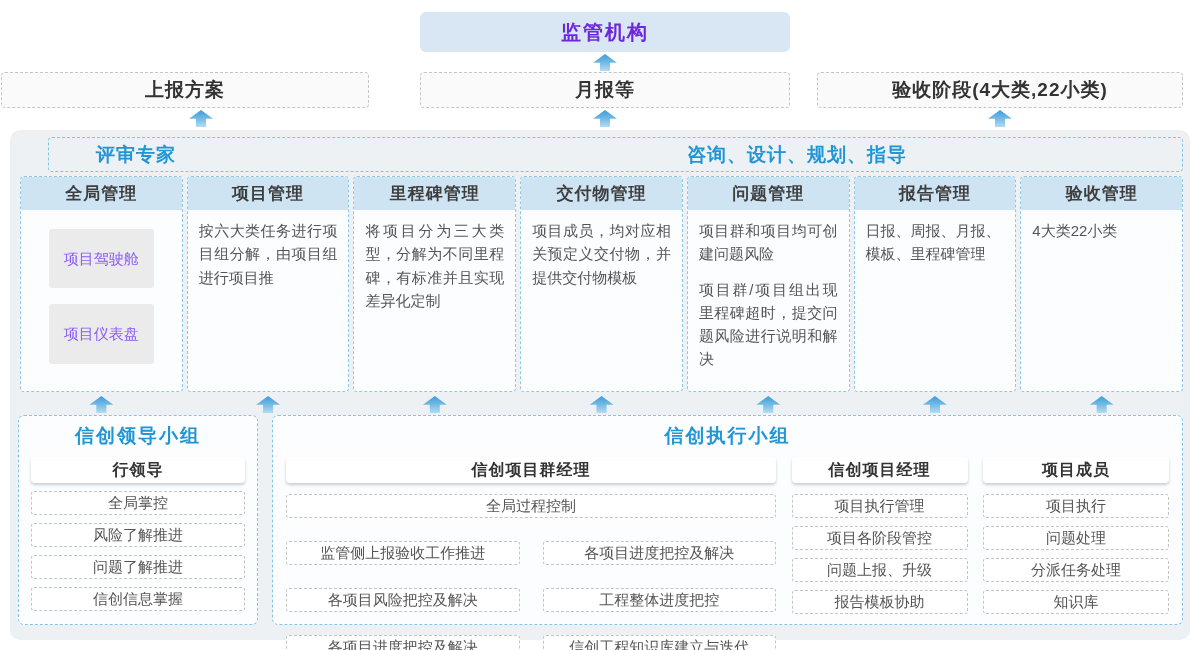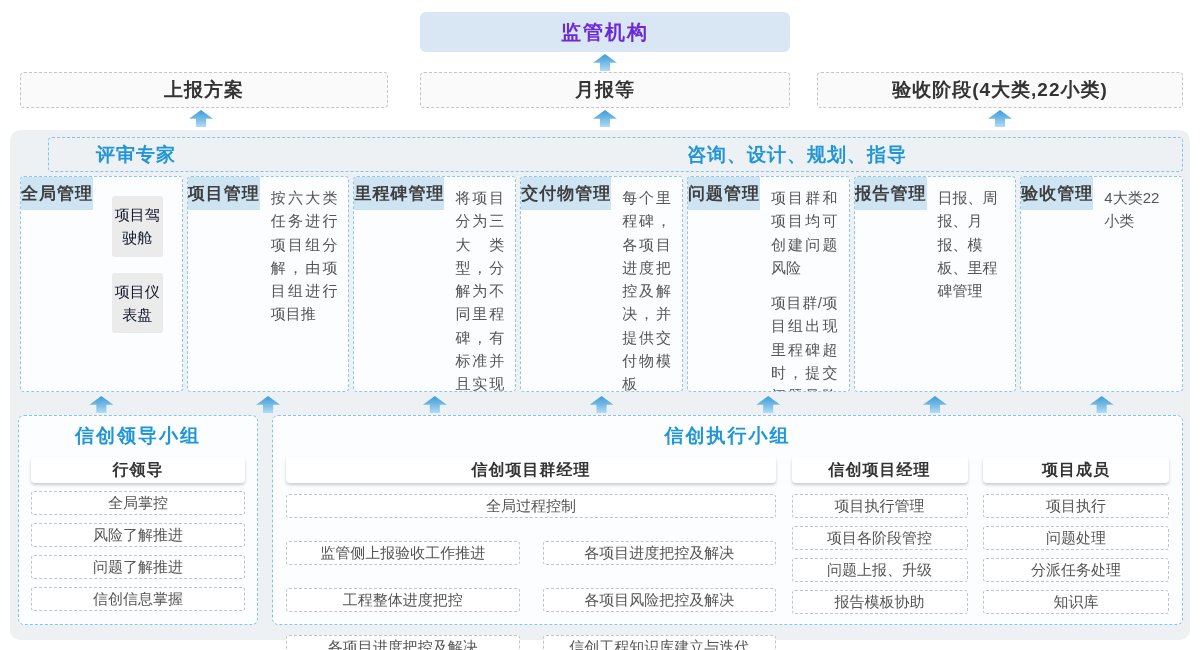--- a/index.html
+++ b/index.html
@@ -8,21 +8,21 @@
 
   
   .regulator{position:absolute;left:420px;top:12px;width:370px;height:40px;
              background:#d9e6f4;border-radius:6px;display:flex;align-items:center;justify-content:center;
              font-size:20px;font-weight:bold;color:#6d28d9;letter-spacing:2px;}
 
   
   .channel{position:absolute;top:72px;height:36px;background:#fafafa;border:1px dashed #c6c6c6;
            border-radius:4px;box-sizing:border-box;display:flex;align-items:center;justify-content:center;
            font-size:19px;font-weight:bold;color:#333;letter-spacing:1px;}
-  .channel-0{left:20px;width:368px;}
+  .channel-0{left:1px;width:368px;}
   .channel-1{left:420px;width:370px;}
   .channel-2{left:817px;width:366px;}
 
   
   .arrow{width:24px;height:17px;background:linear-gradient(180deg,#3d9cda 0%,#79bde6 55%,#b3dcf4 100%);
          clip-path:polygon(50% 0,100% 52%,71% 52%,71% 100%,29% 100%,29% 52%,0 52%);}
   .arrow-reg{position:absolute;left:593px;top:54px;}
   .arrow-ch0{position:absolute;left:189px;top:110px;}
   .arrow-ch1{position:absolute;left:593px;top:110px;}
   .arrow-ch2{position:absolute;left:988px;top:110px;}
@@ -35,28 +35,28 @@
   .band{position:absolute;left:38px;top:7px;width:1135px;height:35px;box-sizing:border-box;
         border:1px dashed #85c4e9;border-radius:4px;}
   .band-label{position:absolute;top:50%;transform:translateY(-50%);
               font-size:19px;font-weight:bold;color:#2196d6;letter-spacing:1px;white-space:nowrap;}
   .band-label.experts{left:12px;margin-left:35px;}
   .band-label.consulting{left:638px;}
 
   
   .cols{position:absolute;left:10px;top:46px;width:1163px;height:216px;display:flex;gap:4px;}
   .col{flex:1;box-sizing:border-box;border:1px dashed #8ec7ea;border-radius:4px;background:#fbfdfe;
-       display:flex;flex-direction:row;overflow:hidden;}
+       display:flex;flex-direction:column;overflow:hidden;}
   .col-h{flex:none;height:33px;background:#cfe4f3;display:flex;align-items:center;justify-content:center;
          font-size:17px;font-weight:bold;color:#3e3e3e;letter-spacing:1px;}
   .col-b{padding:9px 11px 0;font-size:15px;color:#555;line-height:1.55;}
   .col-b p{margin:0 0 12px;}
   .just{text-align:justify;}
   .tag{margin:10px auto 0;width:76%;background:#ebebeb;border-radius:3px;text-align:center;
-       padding:7px 0;font-size:15px;color:#0f172a;}
+       padding:18px 0;font-size:15px;color:#8b5cf6;}
   .tag+.tag{margin-top:16px;}
 
   
   .arrow-row{position:absolute;left:10px;top:266px;width:1163px;display:flex;gap:4px;}
   .arrow-cell{flex:1;display:flex;justify-content:center;}
 
   
   .group{position:absolute;top:285px;height:210px;box-sizing:border-box;
          border:1px dashed #85c4e9;border-radius:6px;background:#fbfdfe;}
   .leadership{left:8px;width:240px;}
@@ -118,21 +118,21 @@
       </div>
       <div class="col">
         <div class="col-h">里程碑管理</div>
         <div class="col-b">
           <p class="just">将项目分为三大类型，分解为不同里程碑，有标准并且实现差异化定制</p>
         </div>
       </div>
       <div class="col">
         <div class="col-h">交付物管理</div>
         <div class="col-b">
-          <p class="just">每个里程碑，各项目进度把控及解决，并提供交付物模板</p>
+          <p class="just">项目成员，均对应相关预定义交付物，并提供交付物模板</p>
         </div>
       </div>
       <div class="col">
         <div class="col-h">问题管理</div>
         <div class="col-b">
           <p class="just">项目群和项目均可创建问题风险</p>
           <p class="just">项目群/项目组出现里程碑超时，提交问题风险进行说明和解决</p>
         </div>
       </div>
       <div class="col">
@@ -185,22 +185,22 @@
     <div class="group execution">
       <div class="group-title">信创执行小组</div>
       <div class="exec-body">
 
         <div class="sec-pgm">
           <div class="role">信创项目群经理</div>
           <div class="pgm-grid">
             <div class="item full">全局过程控制</div>
             <div class="item">监管侧上报验收工作推进</div>
             <div class="item">各项目进度把控及解决</div>
+            <div class="item">各项目风险把控及解决</div>
             <div class="item">工程整体进度把控</div>
-            <div class="item">各项目风险把控及解决</div>
             <div class="item">各项目进度把控及解决</div>
             <div class="item">信创工程知识库建立与迭代</div>
           </div>
         </div>
 
         <div class="sec-pm">
           <div class="role">信创项目经理</div>
           <div class="item">项目执行管理</div>
           <div class="item">项目各阶段管控</div>
           <div class="item">问题上报、升级</div>

